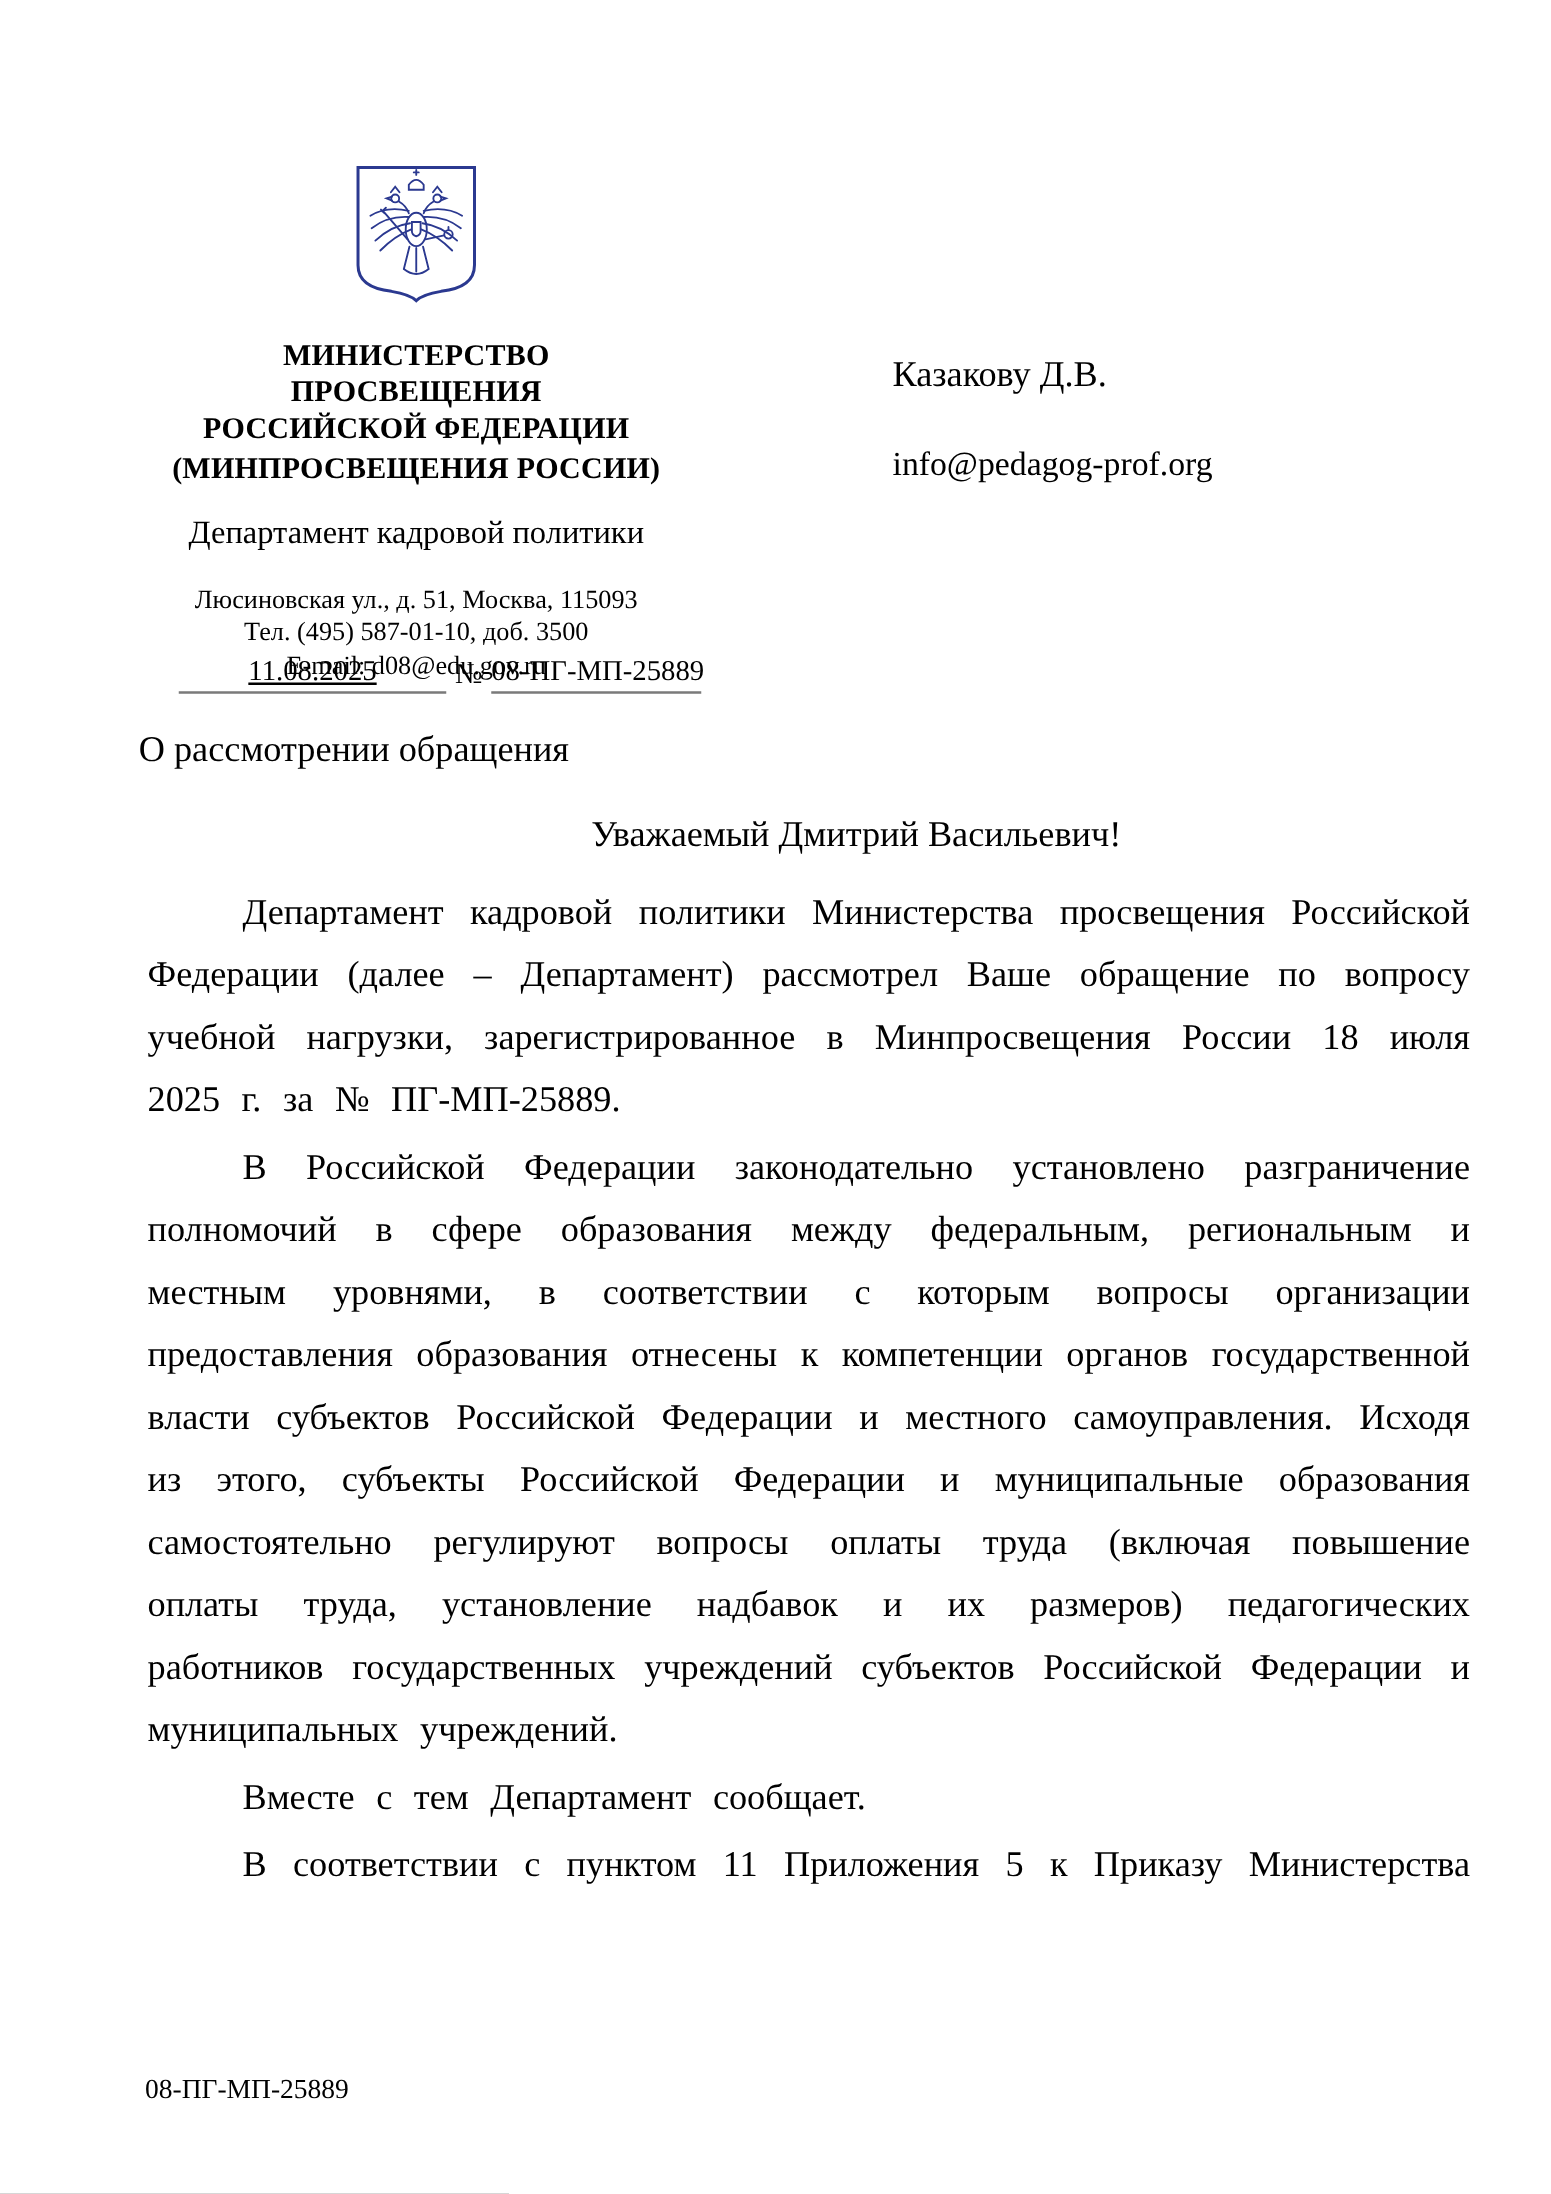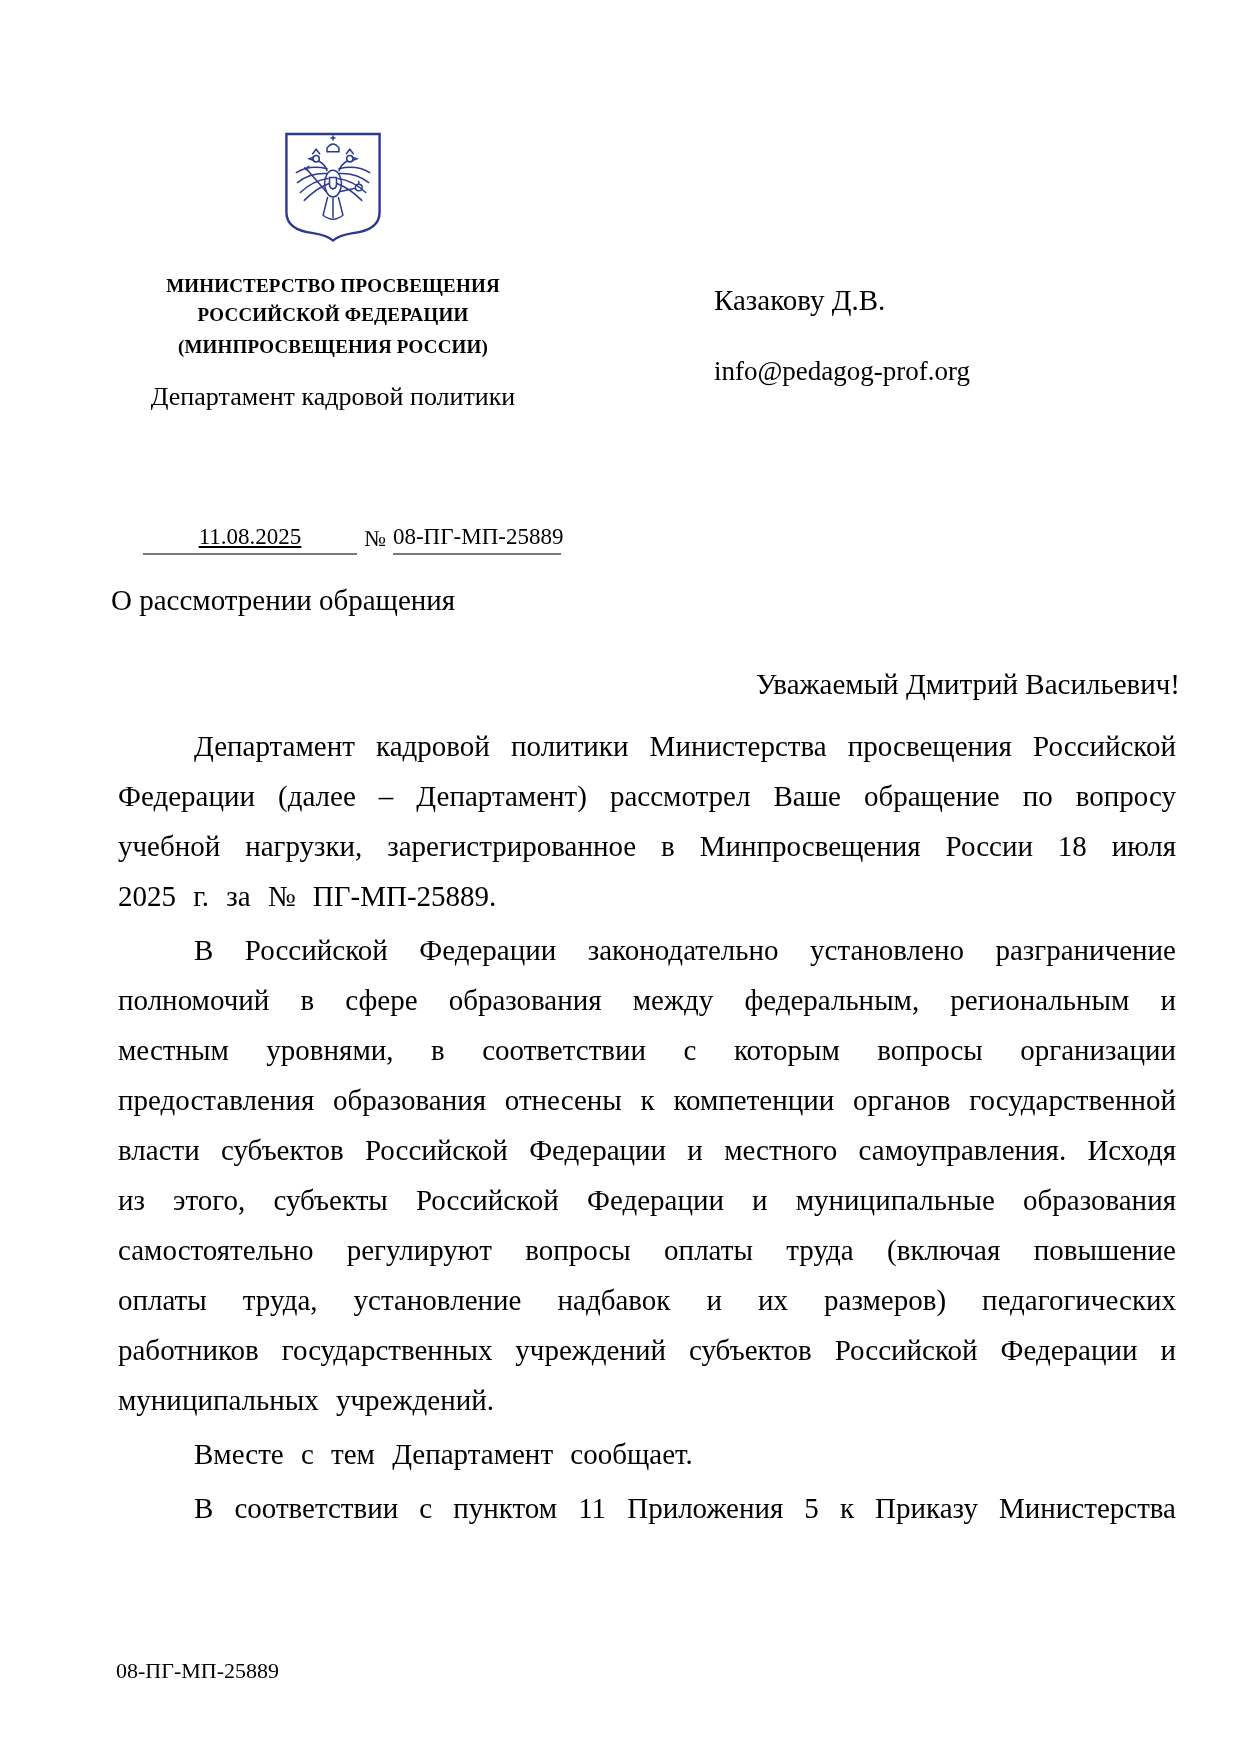--- a/index.html
+++ b/index.html
@@ -11,42 +11,42 @@
     color:#000;
     font-family:"Liberation Serif", "DejaVu Serif", serif;
     overflow:hidden;
   }
   
   .letterhead{
     position:absolute;left:130px;top:131px;width:406px;
     text-align:center;
   }
   .emblem{display:block;margin:0 auto 28px auto;width:100px;height:112px;}
-  .ministry-line{font-weight:bold;font-size:19px;line-height:29px;letter-spacing:.2px;}
+  .ministry-line{font-weight:bold;font-size:24px;line-height:29px;letter-spacing:.2px;}
   .ministry-short{margin-top:3px;}
   .department{margin-top:21px;font-weight:normal;font-size:26px;line-height:30px;}
   .addr-block{margin-top:25px;font-size:21px;line-height:26.3px;}
   
   .date-row{
     position:absolute;left:143px;top:522px;
     display:flex;align-items:flex-end;
     font-size:23px;line-height:30px;white-space:nowrap;
   }
   .date-cell{width:214px;text-align:center;border-bottom:2px solid #7a7a7a;padding-bottom:1px;text-decoration:underline;}
   .no-sign{margin:0 7px 1px 7px;}
   .num-cell{width:168px;text-align:center;border-bottom:2px solid #7a7a7a;padding-bottom:1px;}
   
   .recipient{position:absolute;left:714px;top:283px;font-size:29px;line-height:34px;}
   .recipient .rec-email{margin-top:37px;font-size:27px;}
   
   .subject{position:absolute;left:111px;top:583px;font-size:29px;line-height:34px;}
   .body-text{position:absolute;left:114px;top:650px;width:1066px;}
   .greeting{
-    font-size:29px;line-height:36px;margin:16px 0 19px 0;
-    text-align:right;text-indent:76px;
+    font-size:29px;line-height:36px;margin:0 0 19px 0;
+    text-align:center;text-indent:76px;
   }
   .body-text p{
     margin:4px;font-size:29px;line-height:50px;
     text-align:justify;text-indent:76px;
     word-spacing:10px;
   }
   .body-text p.continued{text-align-last:justify;}
   
   .page-footer{position:absolute;left:116px;top:1658px;font-size:22px;line-height:26px;}
   .emblem svg *{vector-effect:non-scaling-stroke;}
@@ -95,20 +95,25 @@
 
           <circle cx="76" cy="57" r="3.4"></circle>
           <path d="M76,53.6 V51 M57.5,61 L72.5,57.8"></path>
         </g>
       </svg>
     </span>
     <div class="ministry-line">МИНИСТЕРСТВО ПРОСВЕЩЕНИЯ</div>
     <div class="ministry-line">РОССИЙСКОЙ ФЕДЕРАЦИИ</div>
     <div class="ministry-line ministry-short">(МИНПРОСВЕЩЕНИЯ РОССИИ)</div>
     <div class="department">Департамент кадровой политики</div>
+    <div class="addr-block">
+      <div>Люсиновская ул., д. 51, Москва, 115093</div>
+      <div>Тел. (495) 587-01-10, доб. 3500</div>
+      <div>E-mail: d08@edu.gov.ru</div>
+    </div>
   </div>
 
   <div class="date-row">
     <span class="date-cell">11.08.2025</span>
     <span class="no-sign">№</span>
     <span class="num-cell">08-ПГ-МП-25889</span>
   </div>
 
   <div class="recipient">
     <div>Казакову Д.В.</div>

